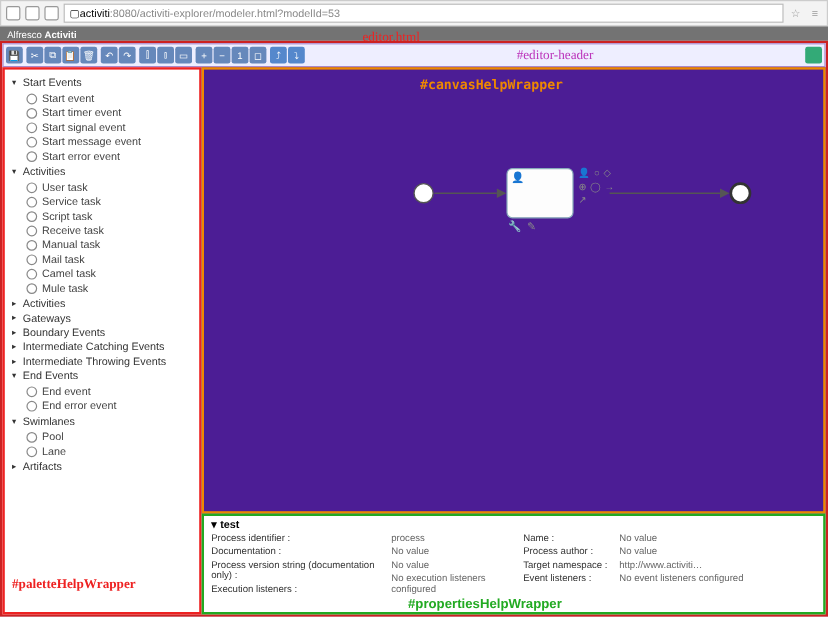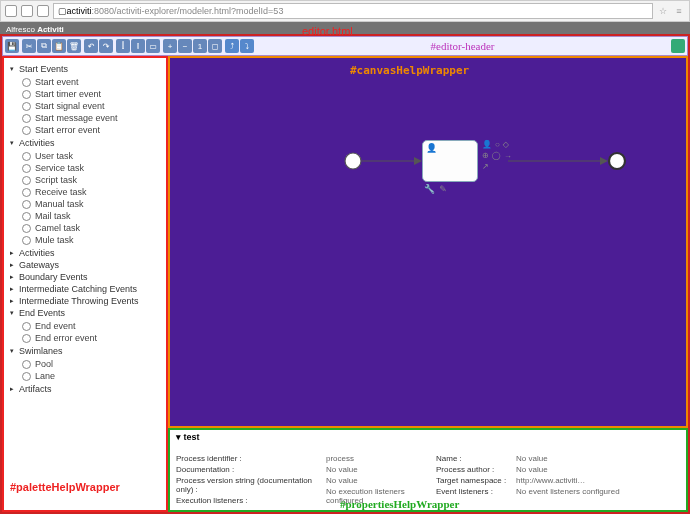--- a/index.html
+++ b/index.html
@@ -6,41 +6,41 @@
 body{width:690px;height:514px;background:#fff;overflow:hidden;font-size:9px;color:#333}
 .bb{border:1px solid #ccc;background:#f3f3f3;height:22px;display:flex;align-items:center;padding:0 4px;gap:4px}
 .bb .nav{width:12px;height:12px;border:1px solid #999;border-radius:2px;background:#fff}
 .bb .addr{flex:1;background:#fff;border:1px solid #bbb;height:16px;display:flex;align-items:center;padding:0 4px;font-size:9px;color:#222}
 .bb .addr .host{color:#000}
 .bb .addr .rest{color:#888}
 .bb .ic{width:12px;height:12px;display:flex;align-items:center;justify-content:center;color:#999}
 .brand{background:#737373;color:#fff;height:12px;display:flex;align-items:flex-end;padding:0 6px;font-size:8px}
 .brand b{font-weight:bold}
 .page{height:480px;border:2px solid #c22;display:flex;flex-direction:column;position:relative}
-.lbl-red{position:absolute;color:#e22;font-family:Liberation Sans, sans-serif;font-size:11px;z-index:5}
+.lbl-red{position:absolute;color:#e22;font-family:Liberation Serif, serif;font-size:11px;z-index:5}
 .lbl-mag{position:absolute;color:#b3b;font-family:Liberation Serif, serif;font-size:11px;z-index:5}
 .lbl-or{position:absolute;color:#e80;font-family:monospace;font-size:11px;z-index:5}
-.lbl-gr{position:absolute;color:#2a2;font-family:Liberation Serif, serif;font-size:11px;font-weight:bold;z-index:5}
+.lbl-gr{position:absolute;color:#2a2;font-family:Liberation Sans, sans-serif;font-size:11px;font-weight:bold;z-index:5}
 .toolbar{height:20px;background:#eef;border:1px solid #a8c;display:flex;align-items:center;gap:3px;padding:0 2px;position:relative}
 .tgrp{display:flex;gap:1px}
 .btn{width:14px;height:14px;background:#68b;border-radius:2px;display:flex;align-items:center;justify-content:center;color:#fff;font-size:8px}
 .btn.sel{background:#58c}
 .spacer{flex:1}
 .feedback{width:14px;height:14px;background:#3a7;border-radius:2px}
 .content{flex:1;display:flex;min-height:0}
 .palette{width:166px;border:2px solid #e22;overflow:auto;padding:4px 6px;position:relative}
 .cat{display:flex;align-items:center;gap:3px;margin:2px 0;color:#333;cursor:pointer}
 .cat .arr{width:6px;font-size:7px}
 .item{display:flex;align-items:center;gap:4px;padding:1px 0 1px 12px;color:#444}
 .item .ii{width:9px;height:9px;display:inline-block}
 .canvas-wrap{flex:1;display:flex;flex-direction:column}
 .canvas{flex:1;border:2px solid #e80;position:relative;background:#4c1d95}
 .props{height:84px;border:2px solid #2a2;padding:2px 6px;position:relative;font-size:8px}
 .props .hdr{display:flex;align-items:center;gap:3px;font-weight:bold;font-size:9px;color:#000}
-.props .row{display:flex;margin-top:12px}
+.props .row{display:flex;margin-top:2px}
 .props .col{display:flex;flex-direction:column;gap:2px}
 .props .k{color:#333}
 .props .v{color:#666}
 svg{overflow:visible}
 .shape-start{position:absolute}
 .shape-task{position:absolute}
 .shape-end{position:absolute}
 .handles{position:absolute;display:flex;flex-direction:column;gap:2px;font-size:8px;color:#888}
 .handles .hr{display:flex;gap:3px}
 .below{position:absolute;display:flex;gap:4px;color:#888;font-size:9px}

